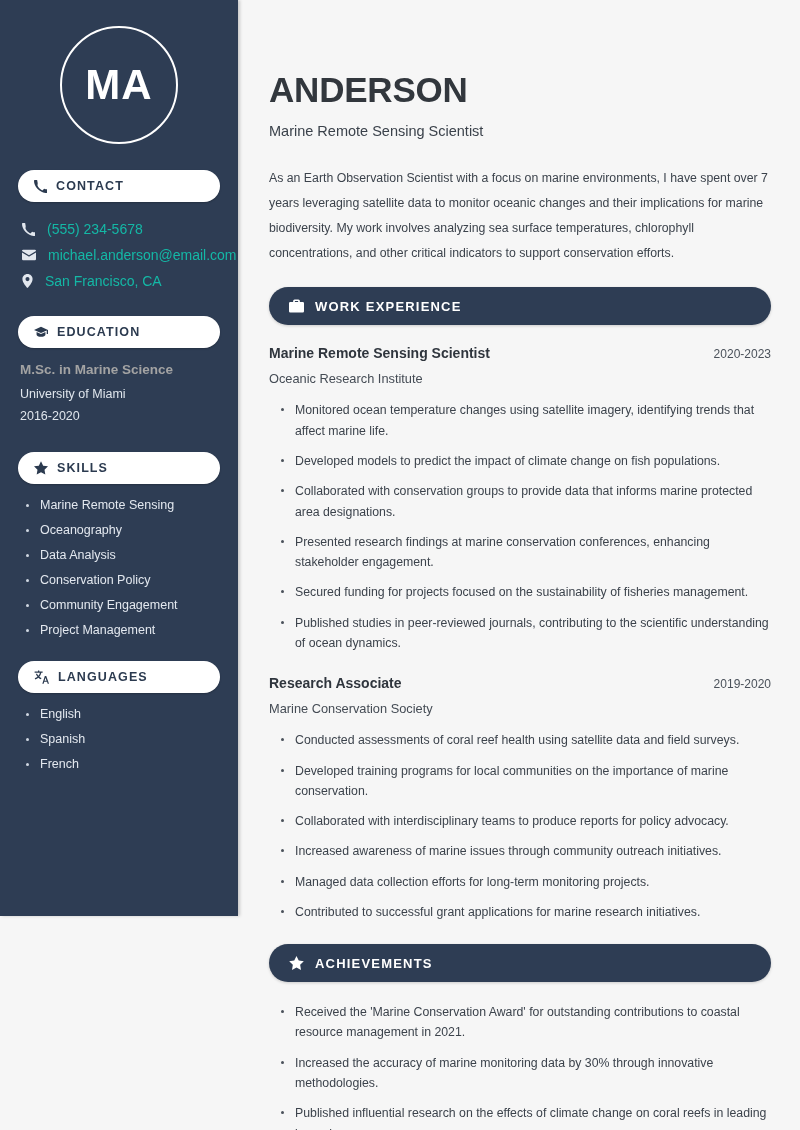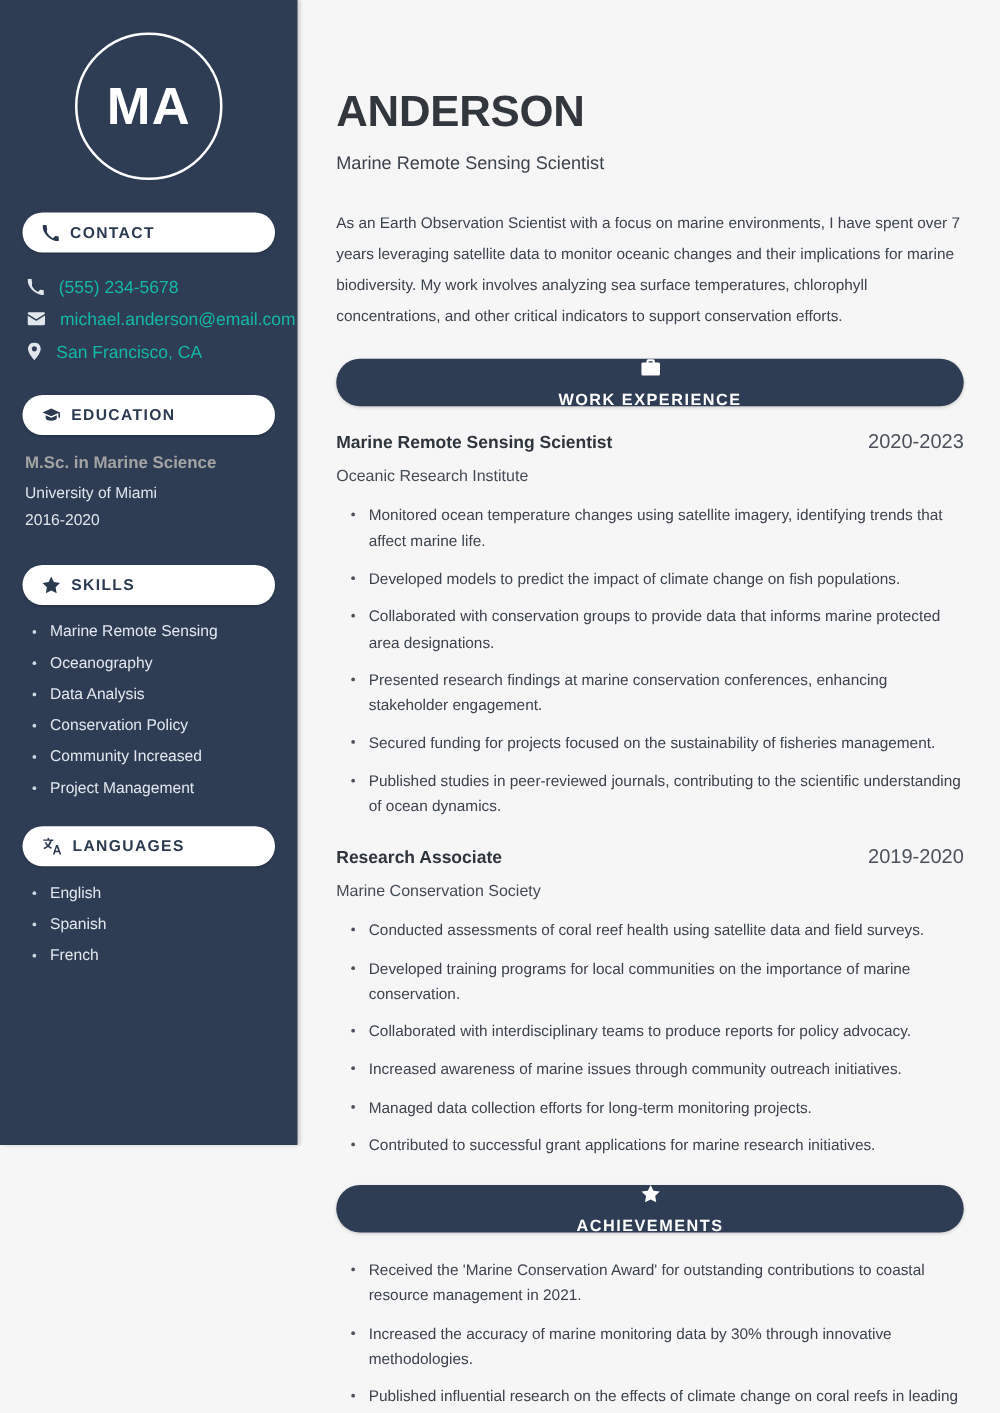--- a/index.html
+++ b/index.html
@@ -156,37 +156,36 @@
     height: 38px;
     display: flex;
     align-items: center;
     gap: 11px;
     padding: 0 20px;
     font-size: 13px;
     font-weight: 700;
     letter-spacing: 1.2px;
     margin-bottom: 20px;
     box-shadow: 0 1px 3px rgba(0,0,0,0.18);
-    flex-direction: column;
   }
   .main-badge svg { flex: 0 0 auto; display: block; }
 
   .exp-head {
     display: flex;
     justify-content: space-between;
     align-items: baseline;
     margin-bottom: 10px;
   }
   .exp-role {
     font-size: 14px;
     font-weight: 700;
     color: #2f353d;
   }
   .exp-dates {
-    font-size: 16px;
+    font-size: 12px;
     color: #4a515a;
     white-space: nowrap;
     padding-left: 12px;
   }
   .exp-org {
     font-size: 12.8px;
     color: #444b54;
     margin-bottom: 14px;
   }
 
@@ -280,21 +279,21 @@
         </svg>
       </span>
       <span>SKILLS</span>
     </div>
 
     <ul class="side-ul">
       <li>Marine Remote Sensing</li>
       <li>Oceanography</li>
       <li>Data Analysis</li>
       <li>Conservation Policy</li>
-      <li>Community Increased</li>
+      <li>Community Engagement</li>
       <li>Project Management</li>
     </ul>
 
     <div class="side-badge">
       <span>
         <svg width="15" height="14" viewBox="0 0 24 22" fill="#2b3a4f">
           <path d="M1 2.3h5.4V.4h2v1.9h5.4v1.9h-2.1c-.5 2.5-1.6 4.7-3.2 6.4 1 .8 2.2 1.5 3.4 2l-.8 1.9c-1.5-.6-2.9-1.4-4.1-2.5-1.4 1.2-3.1 2.2-5 2.9l-.8-1.9c1.7-.6 3.2-1.4 4.4-2.4C4.3 9.2 3.4 7.6 2.9 5.9h2.1c.4 1.2 1.1 2.3 2 3.2 1.2-1.3 2.1-3 2.5-5H1V2.3z"></path>
           <path d="M17.3 9.4h2.3L24 21.6h-2.1l-1-2.9h-4.5l-1 2.9h-2.1l4-12.2zm1.1 2.8l-1.5 4.6h3.1l-1.6-4.6z"></path>
         </svg>
       </span>

